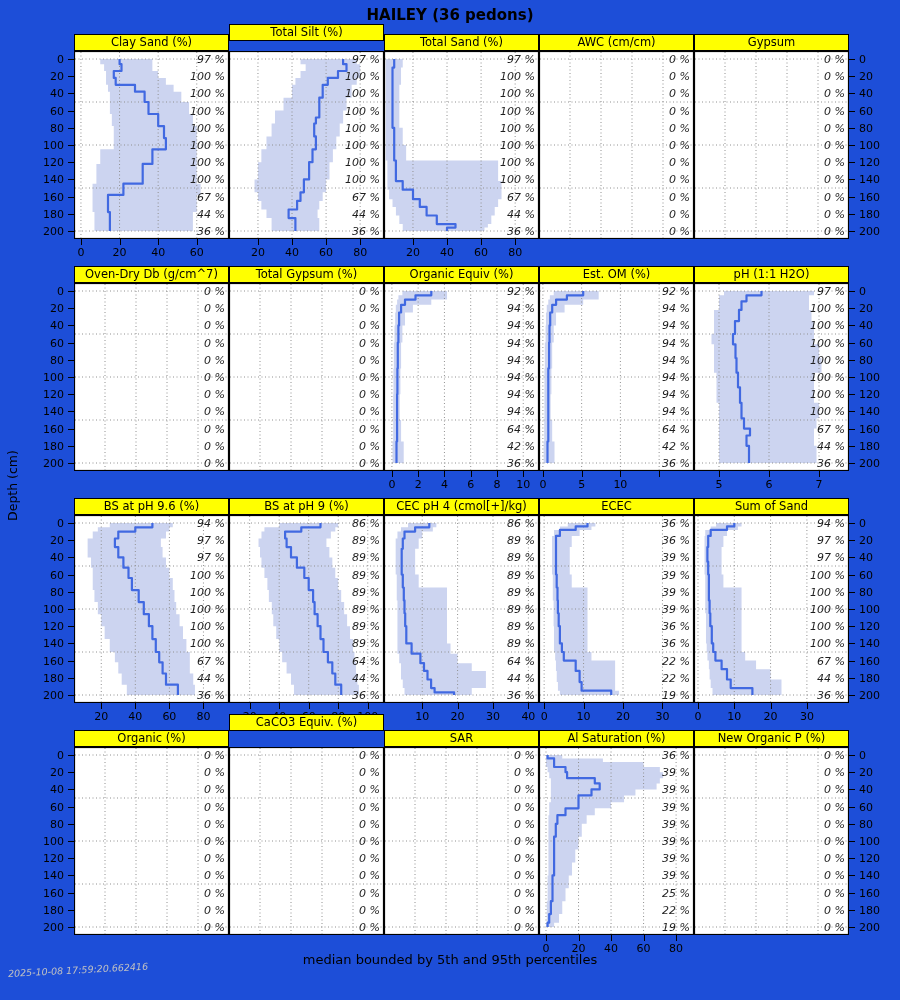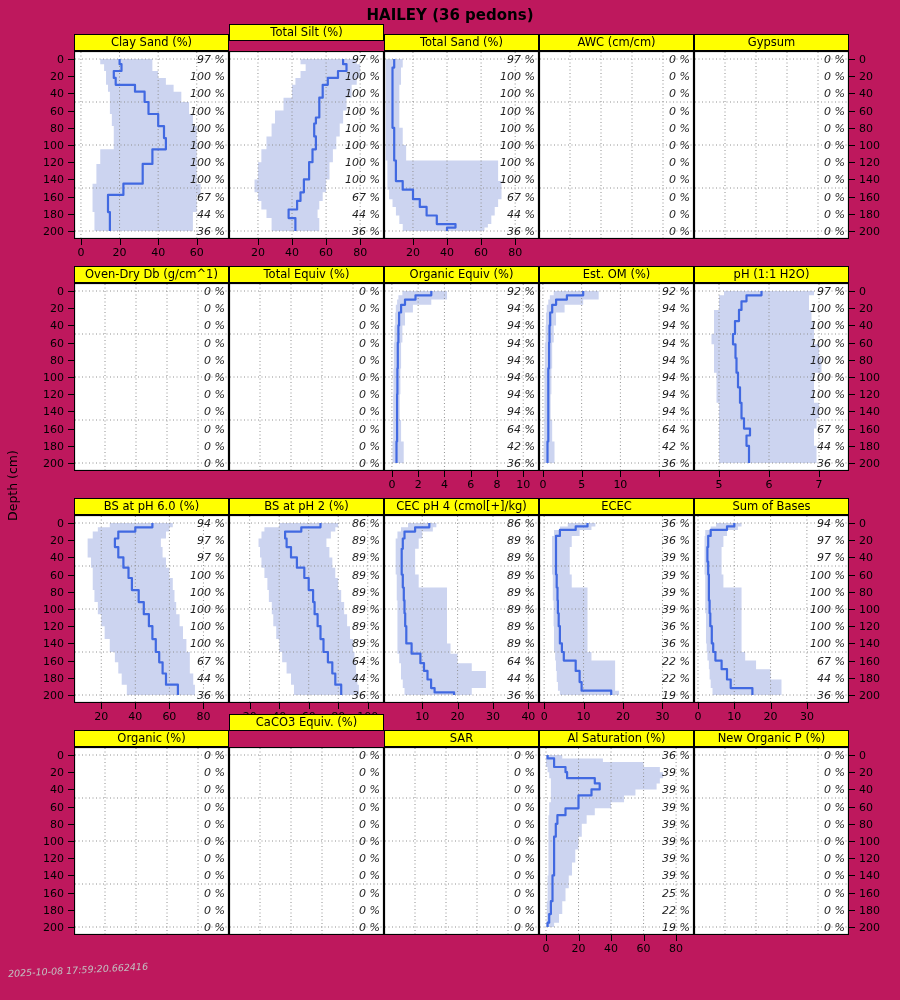--- a/index.html
+++ b/index.html
@@ -1,16 +1,16 @@
 <!DOCTYPE html>
 <html><head>
 <meta charset="utf-8">
 <style>
   html,body{margin:0;padding:0;background:#ffffff;}
-  #page{position:relative;width:900px;height:1000px;background:#be185d;overflow:hidden;
+  #page{position:relative;width:900px;height:1000px;background:#1d4ed8;overflow:hidden;
         font-family:"DejaVu Sans","Liberation Sans",sans-serif;}
   #main-title{position:absolute;top:6px;left:0;width:900px;text-align:center;
               font-size:15px;font-weight:bold;color:#000;}
   #y-axis-title{position:absolute;left:-58px;top:478px;width:140px;text-align:center;
                 transform:rotate(-90deg);transform-origin:center;font-size:12.5px;color:#000;}
   #caption{position:absolute;top:952px;left:0;width:900px;text-align:center;
            font-size:13px;color:#000;}
   #watermark{position:absolute;left:8px;top:968px;font-size:9.5px;font-style:italic;
              color:#c2c2c2;transform:rotate(-3deg);transform-origin:left center;white-space:nowrap;}
   .strip{position:absolute;height:15px;background:#ffff00;border:1px solid #000;
@@ -213,21 +213,21 @@
       <div class="tickmark" style="left: 849px; top: 162.2px; width: 6px; height: 1px;"></div>
       <div class="axis-label" style="left: 859px; top: 156.2px; width: 36px; text-align: left;">120</div>
       <div class="tickmark" style="left: 849px; top: 179.4px; width: 6px; height: 1px;"></div>
       <div class="axis-label" style="left: 859px; top: 173.4px; width: 36px; text-align: left;">140</div>
       <div class="tickmark" style="left: 849px; top: 196.6px; width: 6px; height: 1px;"></div>
       <div class="axis-label" style="left: 859px; top: 190.6px; width: 36px; text-align: left;">160</div>
       <div class="tickmark" style="left: 849px; top: 213.8px; width: 6px; height: 1px;"></div>
       <div class="axis-label" style="left: 859px; top: 207.8px; width: 36px; text-align: left;">180</div>
       <div class="tickmark" style="left: 849px; top: 231px; width: 6px; height: 1px;"></div>
       <div class="axis-label" style="left: 859px; top: 225px; width: 36px; text-align: left;">200</div>
-      <div class="strip" style="left: 74px; top: 266px; width: 153px;">Oven-Dry Db (g/cm^1)</div>
+      <div class="strip" style="left: 74px; top: 266px; width: 153px;">Oven-Dry Db (g/cm^7)</div>
       <svg width="155" height="188" style="position: absolute; left: 74px; top: 283px; overflow: hidden; background: rgb(255, 255, 255);">
         <line x1="31" x2="31" y1="1" y2="187" stroke="#909090" stroke-width="1" stroke-dasharray="1 2.5"></line>
         <line x1="62" x2="62" y1="1" y2="187" stroke="#909090" stroke-width="1" stroke-dasharray="1 2.5"></line>
         <line x1="93" x2="93" y1="1" y2="187" stroke="#909090" stroke-width="1" stroke-dasharray="1 2.5"></line>
         <line x1="124" x2="124" y1="1" y2="187" stroke="#909090" stroke-width="1" stroke-dasharray="1 2.5"></line>
         <line x1="1" x2="154" y1="8" y2="8" stroke="#909090" stroke-width="1" stroke-dasharray="1 2.5"></line>
         <line x1="1" x2="154" y1="51" y2="51" stroke="#909090" stroke-width="1" stroke-dasharray="1 2.5"></line>
         <line x1="1" x2="154" y1="94" y2="94" stroke="#909090" stroke-width="1" stroke-dasharray="1 2.5"></line>
         <line x1="1" x2="154" y1="137" y2="137" stroke="#909090" stroke-width="1" stroke-dasharray="1 2.5"></line>
         <line x1="1" x2="154" y1="180" y2="180" stroke="#909090" stroke-width="1" stroke-dasharray="1 2.5"></line>
@@ -259,21 +259,21 @@
       <div class="tickmark" style="left: 68px; top: 394.2px; width: 6px; height: 1px;"></div>
       <div class="axis-label" style="left: 28px; top: 388.2px; width: 36px; text-align: right;">120</div>
       <div class="tickmark" style="left: 68px; top: 411.4px; width: 6px; height: 1px;"></div>
       <div class="axis-label" style="left: 28px; top: 405.4px; width: 36px; text-align: right;">140</div>
       <div class="tickmark" style="left: 68px; top: 428.6px; width: 6px; height: 1px;"></div>
       <div class="axis-label" style="left: 28px; top: 422.6px; width: 36px; text-align: right;">160</div>
       <div class="tickmark" style="left: 68px; top: 445.8px; width: 6px; height: 1px;"></div>
       <div class="axis-label" style="left: 28px; top: 439.8px; width: 36px; text-align: right;">180</div>
       <div class="tickmark" style="left: 68px; top: 463px; width: 6px; height: 1px;"></div>
       <div class="axis-label" style="left: 28px; top: 457px; width: 36px; text-align: right;">200</div>
-      <div class="strip" style="left: 229px; top: 266px; width: 153px;">Total Equiv (%)</div>
+      <div class="strip" style="left: 229px; top: 266px; width: 153px;">Total Gypsum (%)</div>
       <svg width="155" height="188" style="position: absolute; left: 229px; top: 283px; overflow: hidden; background: rgb(255, 255, 255);">
         <line x1="31" x2="31" y1="1" y2="187" stroke="#909090" stroke-width="1" stroke-dasharray="1 2.5"></line>
         <line x1="62" x2="62" y1="1" y2="187" stroke="#909090" stroke-width="1" stroke-dasharray="1 2.5"></line>
         <line x1="93" x2="93" y1="1" y2="187" stroke="#909090" stroke-width="1" stroke-dasharray="1 2.5"></line>
         <line x1="124" x2="124" y1="1" y2="187" stroke="#909090" stroke-width="1" stroke-dasharray="1 2.5"></line>
         <line x1="1" x2="154" y1="8" y2="8" stroke="#909090" stroke-width="1" stroke-dasharray="1 2.5"></line>
         <line x1="1" x2="154" y1="51" y2="51" stroke="#909090" stroke-width="1" stroke-dasharray="1 2.5"></line>
         <line x1="1" x2="154" y1="94" y2="94" stroke="#909090" stroke-width="1" stroke-dasharray="1 2.5"></line>
         <line x1="1" x2="154" y1="137" y2="137" stroke="#909090" stroke-width="1" stroke-dasharray="1 2.5"></line>
         <line x1="1" x2="154" y1="180" y2="180" stroke="#909090" stroke-width="1" stroke-dasharray="1 2.5"></line>
@@ -410,21 +410,21 @@
       <div class="tickmark" style="left: 849px; top: 394.2px; width: 6px; height: 1px;"></div>
       <div class="axis-label" style="left: 859px; top: 388.2px; width: 36px; text-align: left;">120</div>
       <div class="tickmark" style="left: 849px; top: 411.4px; width: 6px; height: 1px;"></div>
       <div class="axis-label" style="left: 859px; top: 405.4px; width: 36px; text-align: left;">140</div>
       <div class="tickmark" style="left: 849px; top: 428.6px; width: 6px; height: 1px;"></div>
       <div class="axis-label" style="left: 859px; top: 422.6px; width: 36px; text-align: left;">160</div>
       <div class="tickmark" style="left: 849px; top: 445.8px; width: 6px; height: 1px;"></div>
       <div class="axis-label" style="left: 859px; top: 439.8px; width: 36px; text-align: left;">180</div>
       <div class="tickmark" style="left: 849px; top: 463px; width: 6px; height: 1px;"></div>
       <div class="axis-label" style="left: 859px; top: 457px; width: 36px; text-align: left;">200</div>
-      <div class="strip" style="left: 74px; top: 498px; width: 153px;">BS at pH 6.0 (%)</div>
+      <div class="strip" style="left: 74px; top: 498px; width: 153px;">BS at pH 9.6 (%)</div>
       <svg width="155" height="188" style="position: absolute; left: 74px; top: 515px; overflow: hidden; background: rgb(255, 255, 255);">
         <polygon points="98.79120879120879,8 98.79120879120879,12.3 95.38461538461539,12.3 95.38461538461539,16.6 91.97802197802199,16.6 91.97802197802199,23.48 86.86813186813187,23.48 86.86813186813187,32.08 88.57142857142857,32.08 88.57142857142857,42.4 91.97802197802199,42.4 91.97802197802199,52.72 95.38461538461539,52.72 95.38461538461539,63.04 98.79120879120879,63.04 98.79120879120879,75.08 100.4945054945055,75.08 100.4945054945055,87.12 102.19780219780219,87.12 102.19780219780219,99.16 105.6043956043956,99.16 105.6043956043956,111.2 109.01098901098902,111.2 109.01098901098902,124.1 112.41758241758241,124.1 112.41758241758241,137 115.82417582417582,137 115.82417582417582,147.32 115.82417582417582,147.32 115.82417582417582,158.5 119.23076923076924,158.5 119.23076923076924,169.68 120.93406593406594,169.68 120.93406593406594,180 52.8021978021978,180 52.8021978021978,169.68 47.69230769230769,169.68 47.69230769230769,158.5 44.285714285714285,158.5 44.285714285714285,147.32 40.87912087912088,147.32 40.87912087912088,137 35.769230769230774,137 35.769230769230774,124.1 30.659340659340657,124.1 30.659340659340657,111.2 27.252747252747255,111.2 27.252747252747255,99.16 23.846153846153847,99.16 23.846153846153847,87.12 20.43956043956044,87.12 20.43956043956044,75.08 18.736263736263737,75.08 18.736263736263737,63.04 18.736263736263737,63.04 18.736263736263737,52.72 17.032967032967033,52.72 17.032967032967033,42.4 13.626373626373628,42.4 13.626373626373628,32.08 13.626373626373628,32.08 13.626373626373628,23.48 18.736263736263737,23.48 18.736263736263737,16.6 23.846153846153847,16.6 23.846153846153847,12.3 35.769230769230774,12.3 35.769230769230774,8" fill="#ccd4f0"></polygon>
         <line x1="27.252747252747255" x2="27.252747252747255" y1="1" y2="187" stroke="#909090" stroke-width="1" stroke-dasharray="1 2.5"></line>
         <line x1="61.318681318681314" x2="61.318681318681314" y1="1" y2="187" stroke="#909090" stroke-width="1" stroke-dasharray="1 2.5"></line>
         <line x1="95.38461538461539" x2="95.38461538461539" y1="1" y2="187" stroke="#909090" stroke-width="1" stroke-dasharray="1 2.5"></line>
         <line x1="129.45054945054946" x2="129.45054945054946" y1="1" y2="187" stroke="#909090" stroke-width="1" stroke-dasharray="1 2.5"></line>
         <line x1="1" x2="154" y1="8" y2="8" stroke="#909090" stroke-width="1" stroke-dasharray="1 2.5"></line>
         <line x1="1" x2="154" y1="51" y2="51" stroke="#909090" stroke-width="1" stroke-dasharray="1 2.5"></line>
         <line x1="1" x2="154" y1="94" y2="94" stroke="#909090" stroke-width="1" stroke-dasharray="1 2.5"></line>
         <line x1="1" x2="154" y1="137" y2="137" stroke="#909090" stroke-width="1" stroke-dasharray="1 2.5"></line>
@@ -466,21 +466,21 @@
       <div class="tickmark" style="left: 68px; top: 626.2px; width: 6px; height: 1px;"></div>
       <div class="axis-label" style="left: 28px; top: 620.2px; width: 36px; text-align: right;">120</div>
       <div class="tickmark" style="left: 68px; top: 643.4px; width: 6px; height: 1px;"></div>
       <div class="axis-label" style="left: 28px; top: 637.4px; width: 36px; text-align: right;">140</div>
       <div class="tickmark" style="left: 68px; top: 660.6px; width: 6px; height: 1px;"></div>
       <div class="axis-label" style="left: 28px; top: 654.6px; width: 36px; text-align: right;">160</div>
       <div class="tickmark" style="left: 68px; top: 677.8px; width: 6px; height: 1px;"></div>
       <div class="axis-label" style="left: 28px; top: 671.8px; width: 36px; text-align: right;">180</div>
       <div class="tickmark" style="left: 68px; top: 695px; width: 6px; height: 1px;"></div>
       <div class="axis-label" style="left: 28px; top: 689px; width: 36px; text-align: right;">200</div>
-      <div class="strip" style="left: 229px; top: 498px; width: 153px;">BS at pH 2 (%)</div>
+      <div class="strip" style="left: 229px; top: 498px; width: 153px;">BS at pH 9 (%)</div>
       <svg width="155" height="188" style="position: absolute; left: 229px; top: 515px; overflow: hidden; background: rgb(255, 255, 255);">
         <polygon points="109.23809523809524,8 109.23809523809524,12.3 106.28571428571429,12.3 106.28571428571429,16.6 101.85714285714286,16.6 101.85714285714286,23.48 97.42857142857143,23.48 97.42857142857143,32.08 100.38095238095238,32.08 100.38095238095238,42.4 103.33333333333333,42.4 103.33333333333333,52.72 106.28571428571429,52.72 106.28571428571429,63.04 109.23809523809524,63.04 109.23809523809524,75.08 112.19047619047619,75.08 112.19047619047619,87.12 115.14285714285715,87.12 115.14285714285715,99.16 118.09523809523809,99.16 118.09523809523809,111.2 121.04761904761905,111.2 121.04761904761905,124.1 124,124.1 124,137 125.47619047619048,137 125.47619047619048,147.32 126.95238095238095,147.32 126.95238095238095,158.5 128.42857142857144,158.5 128.42857142857144,169.68 129.9047619047619,169.68 129.9047619047619,180 64.95238095238095,180 64.95238095238095,169.68 62,169.68 62,158.5 57.57142857142858,158.5 57.57142857142858,147.32 53.142857142857146,147.32 53.142857142857146,137 50.19047619047619,137 50.19047619047619,124.1 47.23809523809524,124.1 47.23809523809524,111.2 44.285714285714285,111.2 44.285714285714285,99.16 42.80952380952381,99.16 42.80952380952381,87.12 39.857142857142854,87.12 39.857142857142854,75.08 38.38095238095238,75.08 38.38095238095238,63.04 35.42857142857143,63.04 35.42857142857143,52.72 32.476190476190474,52.72 32.476190476190474,42.4 31,42.4 31,32.08 29.523809523809522,32.08 29.523809523809522,23.48 32.476190476190474,23.48 32.476190476190474,16.6 35.42857142857143,16.6 35.42857142857143,12.3 50.19047619047619,12.3 50.19047619047619,8" fill="#ccd4f0"></polygon>
         <line x1="20.666666666666668" x2="20.666666666666668" y1="1" y2="187" stroke="#909090" stroke-width="1" stroke-dasharray="1 2.5"></line>
         <line x1="50.19047619047619" x2="50.19047619047619" y1="1" y2="187" stroke="#909090" stroke-width="1" stroke-dasharray="1 2.5"></line>
         <line x1="79.71428571428571" x2="79.71428571428571" y1="1" y2="187" stroke="#909090" stroke-width="1" stroke-dasharray="1 2.5"></line>
         <line x1="109.23809523809524" x2="109.23809523809524" y1="1" y2="187" stroke="#909090" stroke-width="1" stroke-dasharray="1 2.5"></line>
         <line x1="138.76190476190476" x2="138.76190476190476" y1="1" y2="187" stroke="#909090" stroke-width="1" stroke-dasharray="1 2.5"></line>
         <line x1="1" x2="154" y1="8" y2="8" stroke="#909090" stroke-width="1" stroke-dasharray="1 2.5"></line>
         <line x1="1" x2="154" y1="51" y2="51" stroke="#909090" stroke-width="1" stroke-dasharray="1 2.5"></line>
         <line x1="1" x2="154" y1="94" y2="94" stroke="#909090" stroke-width="1" stroke-dasharray="1 2.5"></line>
@@ -571,21 +571,21 @@
         <rect x="0.5" y="0.5" width="154" height="187" fill="none" stroke="#000" stroke-width="1.2"></rect>
       </svg>
       <div class="tickmark" style="left: 544.127px; top: 703px; width: 1px; height: 6px;"></div>
       <div class="xlab" style="left: 522.127px; top: 710px;">0</div>
       <div class="tickmark" style="left: 583.567px; top: 703px; width: 1px; height: 6px;"></div>
       <div class="xlab" style="left: 561.567px; top: 710px;">10</div>
       <div class="tickmark" style="left: 623.008px; top: 703px; width: 1px; height: 6px;"></div>
       <div class="xlab" style="left: 601.008px; top: 710px;">20</div>
       <div class="tickmark" style="left: 662.448px; top: 703px; width: 1px; height: 6px;"></div>
       <div class="xlab" style="left: 640.448px; top: 710px;">30</div>
-      <div class="strip" style="left: 694px; top: 498px; width: 153px;">Sum of Bases</div>
+      <div class="strip" style="left: 694px; top: 498px; width: 153px;">Sum of Sand</div>
       <svg width="155" height="188" style="position: absolute; left: 694px; top: 515px; overflow: hidden; background: rgb(255, 255, 255);">
         <polygon points="47.5526932084309,8 47.5526932084309,11.44 43.92271662763466,11.44 43.92271662763466,14.879999999999999 33.0327868852459,14.879999999999999 33.0327868852459,20.9 29.40281030444965,20.9 29.40281030444965,32.08 27.58782201405152,32.08 27.58782201405152,46.7 27.58782201405152,46.7 27.58782201405152,59.6 29.40281030444965,59.6 29.40281030444965,72.5 47.5526932084309,72.5 47.5526932084309,85.4 47.5526932084309,85.4 47.5526932084309,98.3 47.5526932084309,98.3 47.5526932084309,111.2 47.5526932084309,111.2 47.5526932084309,128.39999999999998 47.5526932084309,128.39999999999998 47.5526932084309,137 51.18266978922716,137 51.18266978922716,145.6 62.07259953161593,145.6 62.07259953161593,154.2 76.59250585480093,154.2 76.59250585480093,164.52 87.48243559718969,164.52 87.48243559718969,173.12 87.48243559718969,173.12 87.48243559718969,180 18.512880562060886,180 18.512880562060886,173.12 16.69789227166276,173.12 16.69789227166276,164.52 15.60889929742389,164.52 15.60889929742389,154.2 14.882903981264635,154.2 14.882903981264635,145.6 13.430913348946136,145.6 13.430913348946136,137 12.704918032786884,137 12.704918032786884,128.39999999999998 11.978922716627634,128.39999999999998 11.978922716627634,111.2 11.978922716627634,111.2 11.978922716627634,98.3 11.252927400468383,98.3 11.252927400468383,85.4 11.252927400468383,85.4 11.252927400468383,72.5 11.252927400468383,72.5 11.252927400468383,59.6 10.526932084309134,59.6 10.526932084309134,46.7 10.526932084309134,46.7 10.526932084309134,32.08 10.526932084309134,32.08 10.526932084309134,20.9 11.252927400468383,20.9 11.252927400468383,14.879999999999999 16.69789227166276,14.879999999999999 16.69789227166276,11.44 22.142857142857142,11.44 22.142857142857142,8" fill="#ccd4f0"></polygon>
         <line x1="3.9929742388758784" x2="3.9929742388758784" y1="1" y2="187" stroke="#909090" stroke-width="1" stroke-dasharray="1 2.5"></line>
         <line x1="40.292740046838404" x2="40.292740046838404" y1="1" y2="187" stroke="#909090" stroke-width="1" stroke-dasharray="1 2.5"></line>
         <line x1="76.59250585480093" x2="76.59250585480093" y1="1" y2="187" stroke="#909090" stroke-width="1" stroke-dasharray="1 2.5"></line>
         <line x1="112.89227166276348" x2="112.89227166276348" y1="1" y2="187" stroke="#909090" stroke-width="1" stroke-dasharray="1 2.5"></line>
         <line x1="1" x2="154" y1="8" y2="8" stroke="#909090" stroke-width="1" stroke-dasharray="1 2.5"></line>
         <line x1="1" x2="154" y1="51" y2="51" stroke="#909090" stroke-width="1" stroke-dasharray="1 2.5"></line>
         <line x1="1" x2="154" y1="94" y2="94" stroke="#909090" stroke-width="1" stroke-dasharray="1 2.5"></line>
         <line x1="1" x2="154" y1="137" y2="137" stroke="#909090" stroke-width="1" stroke-dasharray="1 2.5"></line>
@@ -805,14 +805,15 @@
       <div class="axis-label" style="left: 859px; top: 852.2px; width: 36px; text-align: left;">120</div>
       <div class="tickmark" style="left: 849px; top: 875.4px; width: 6px; height: 1px;"></div>
       <div class="axis-label" style="left: 859px; top: 869.4px; width: 36px; text-align: left;">140</div>
       <div class="tickmark" style="left: 849px; top: 892.6px; width: 6px; height: 1px;"></div>
       <div class="axis-label" style="left: 859px; top: 886.6px; width: 36px; text-align: left;">160</div>
       <div class="tickmark" style="left: 849px; top: 909.8px; width: 6px; height: 1px;"></div>
       <div class="axis-label" style="left: 859px; top: 903.8px; width: 36px; text-align: left;">180</div>
       <div class="tickmark" style="left: 849px; top: 927px; width: 6px; height: 1px;"></div>
       <div class="axis-label" style="left: 859px; top: 921px; width: 36px; text-align: left;">200</div>
     </div>
+  <div id="caption">median bounded by 5th and 95th percentiles</div>
   <div id="watermark">2025-10-08 17:59:20.662416</div>
 </div>
 
 </body></html>

